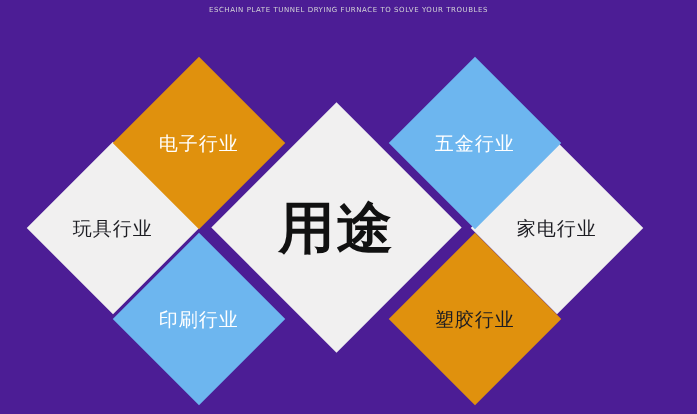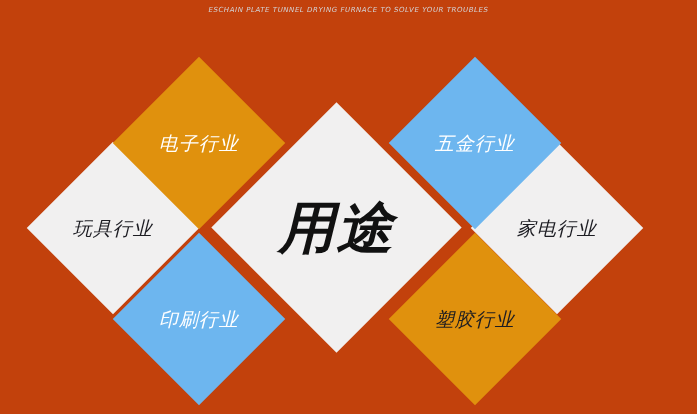--- a/index.html
+++ b/index.html
@@ -8,23 +8,22 @@
     padding: 0;
     background: #ffffff;
   }
   body {
     font-family: "DejaVu Sans", "Liberation Sans", sans-serif;
   }
   #stage {
     position: relative;
     width: 697px;
     height: 414px;
-    background: #c2410c;
+    background: #4c1d95;
     overflow: hidden;
-    font-style: italic;
   }
 
   
   #header-banner {
     position: absolute;
     left: 0;
     top: 0;
     width: 697px;
     height: 20px;
     display: flex;

